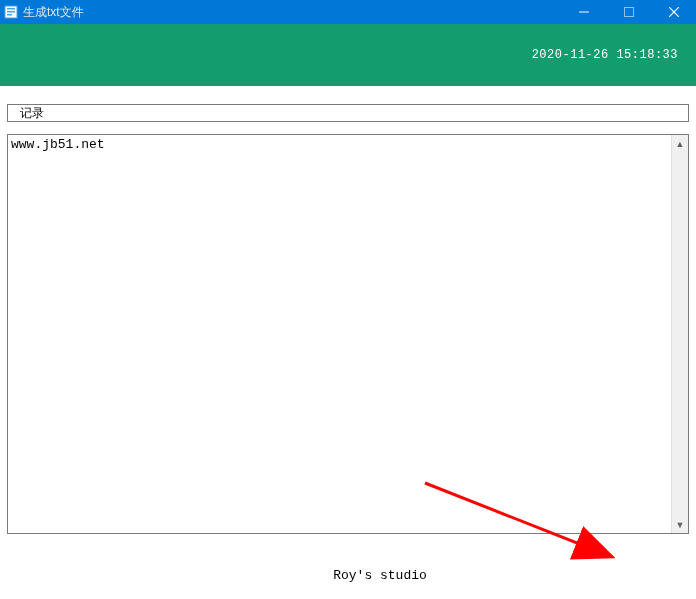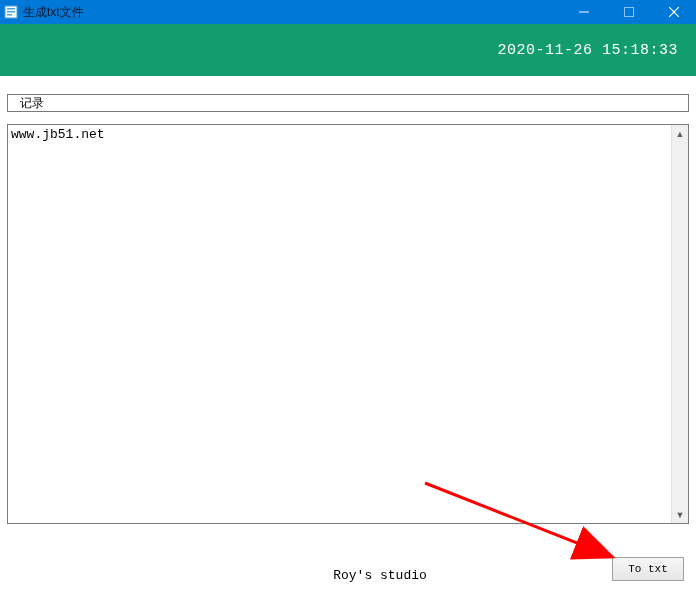--- a/index.html
+++ b/index.html
@@ -9,21 +9,21 @@
       font-family: "Microsoft YaHei", sans-serif;
       background: #fff;
       overflow: hidden;
       position: relative;
     }
     .titlebar {
       height: 24px;
       background: #0078d7;
       display: flex;
       align-items: center;
-      color: #0f172a;
+      color: #e5e5e5;
       font-size: 12px;
     }
     .titlebar-icon {
       width: 16px;
       height: 16px;
       margin: 0 4px 0 3px;
       display: flex;
       align-items: center;
       justify-content: center;
     }
@@ -32,28 +32,28 @@
     .win-btn {
       width: 45px;
       height: 24px;
       display: flex;
       align-items: center;
       justify-content: center;
       color: #fff;
     }
     .win-btn.maximize { opacity: 0.55; }
     .green-banner {
-      height: 52px;
+      height: 62px;
       background: #139c6e;
       display: flex;
       align-items: center;
       justify-content: flex-end;
       color: #fff;
       font-family: "Courier New", monospace;
-      font-size: 15px;
+      font-size: 12px;
       padding-right: 18px;
       letter-spacing: 0.5px;
     }
     .content-area {
       padding: 18px 7px 0 7px;
     }
     .input-title {
       width: 100%;
       height: 18px;
       border: 1px solid #7a7a7a;
@@ -174,21 +174,20 @@
     <textarea class="content-textarea" style="">www.jb51.net</textarea>
     <div class="textarea-scrollbar">
       <div class="scroll-arrow">▲</div>
       <div class="scroll-arrow">▼</div>
     </div>
   </div>
 </div>
 
 <div class="footer-row">
   <span class="footer-label">Roy's studio</span>
-  <button class="to-txt-btn">To txt</button>
 </div>
 
 <svg class="arrow-annotation" width="220" height="100">
   <defs>
     <marker id="ah" markerWidth="14" markerHeight="12" refX="12" refY="6" orient="auto">
       <polygon points="0,0 14,6 0,12" fill="#ff0000"></polygon>
     </marker>
   </defs>
   <line x1="5" y1="5" x2="190" y2="78" stroke="#ff0000" stroke-width="3" marker-end="url(#ah)"></line>
 </svg>

